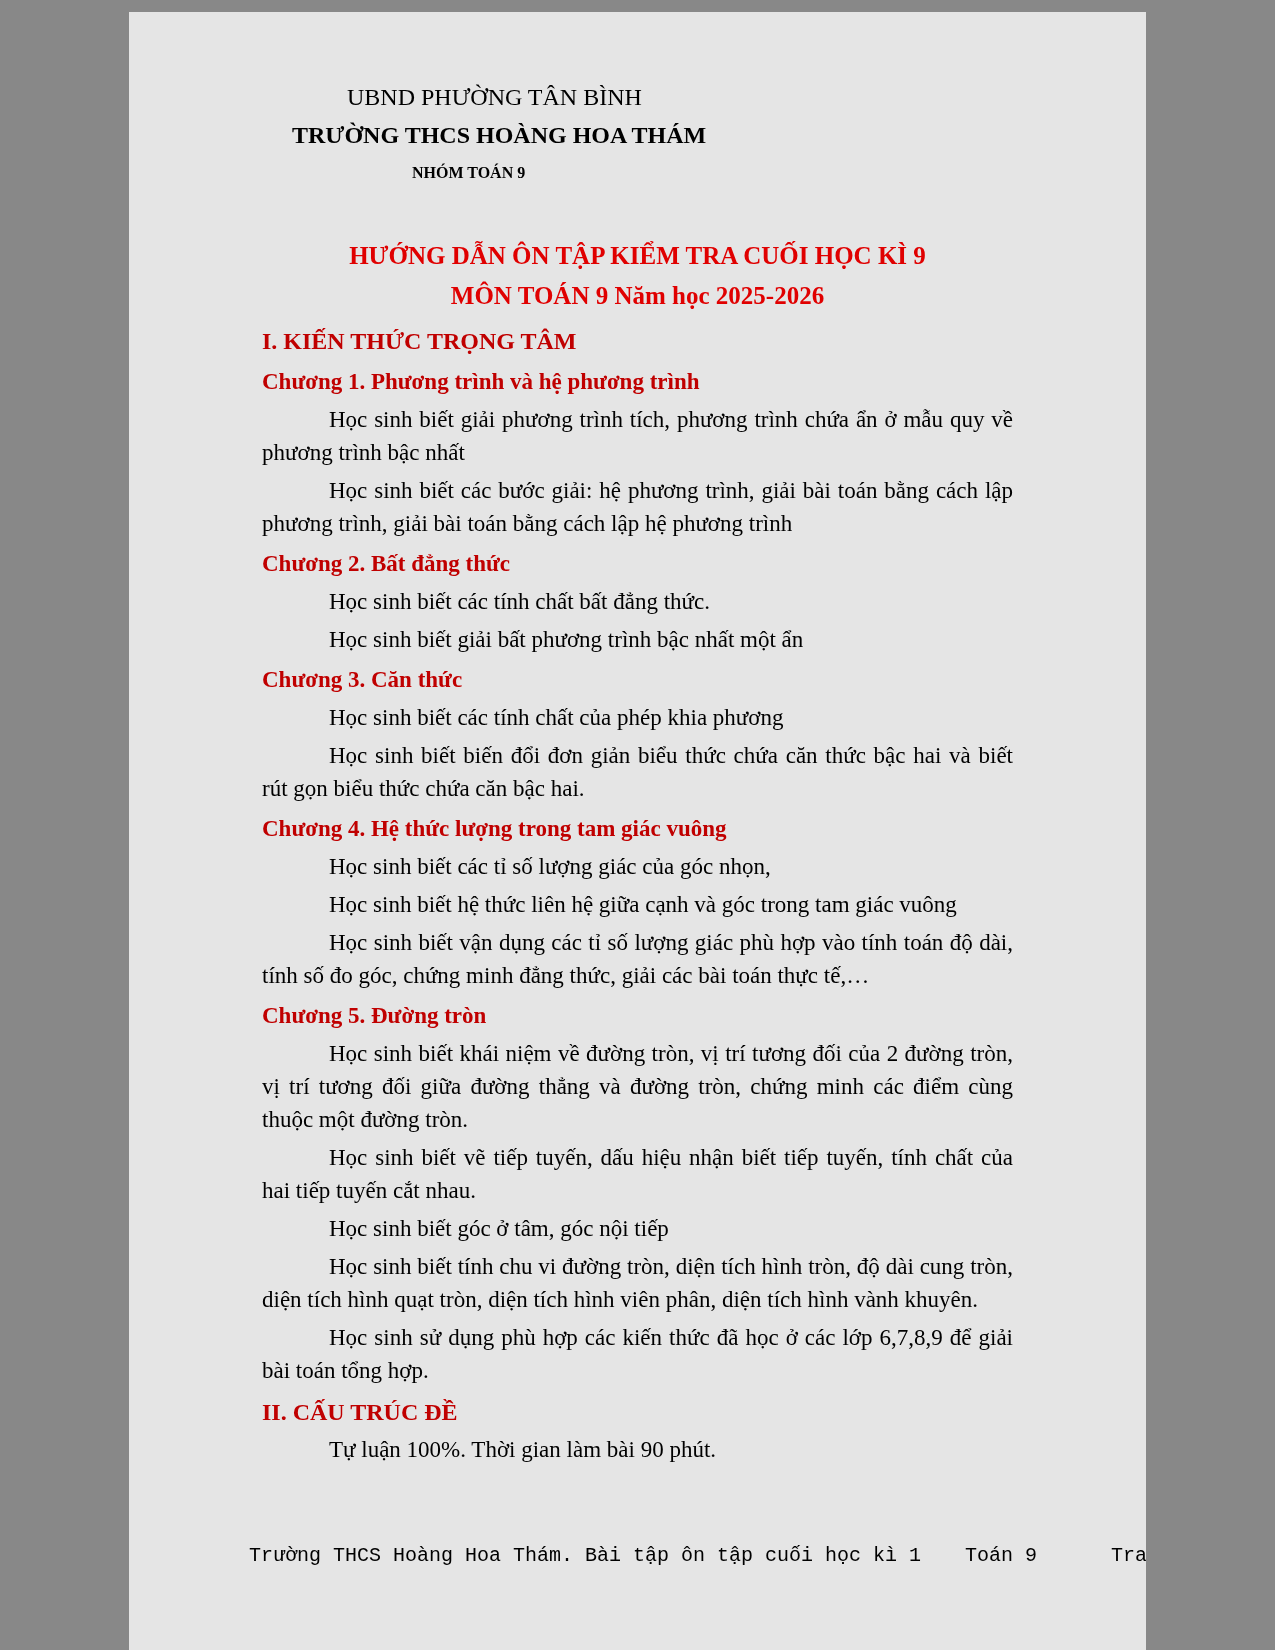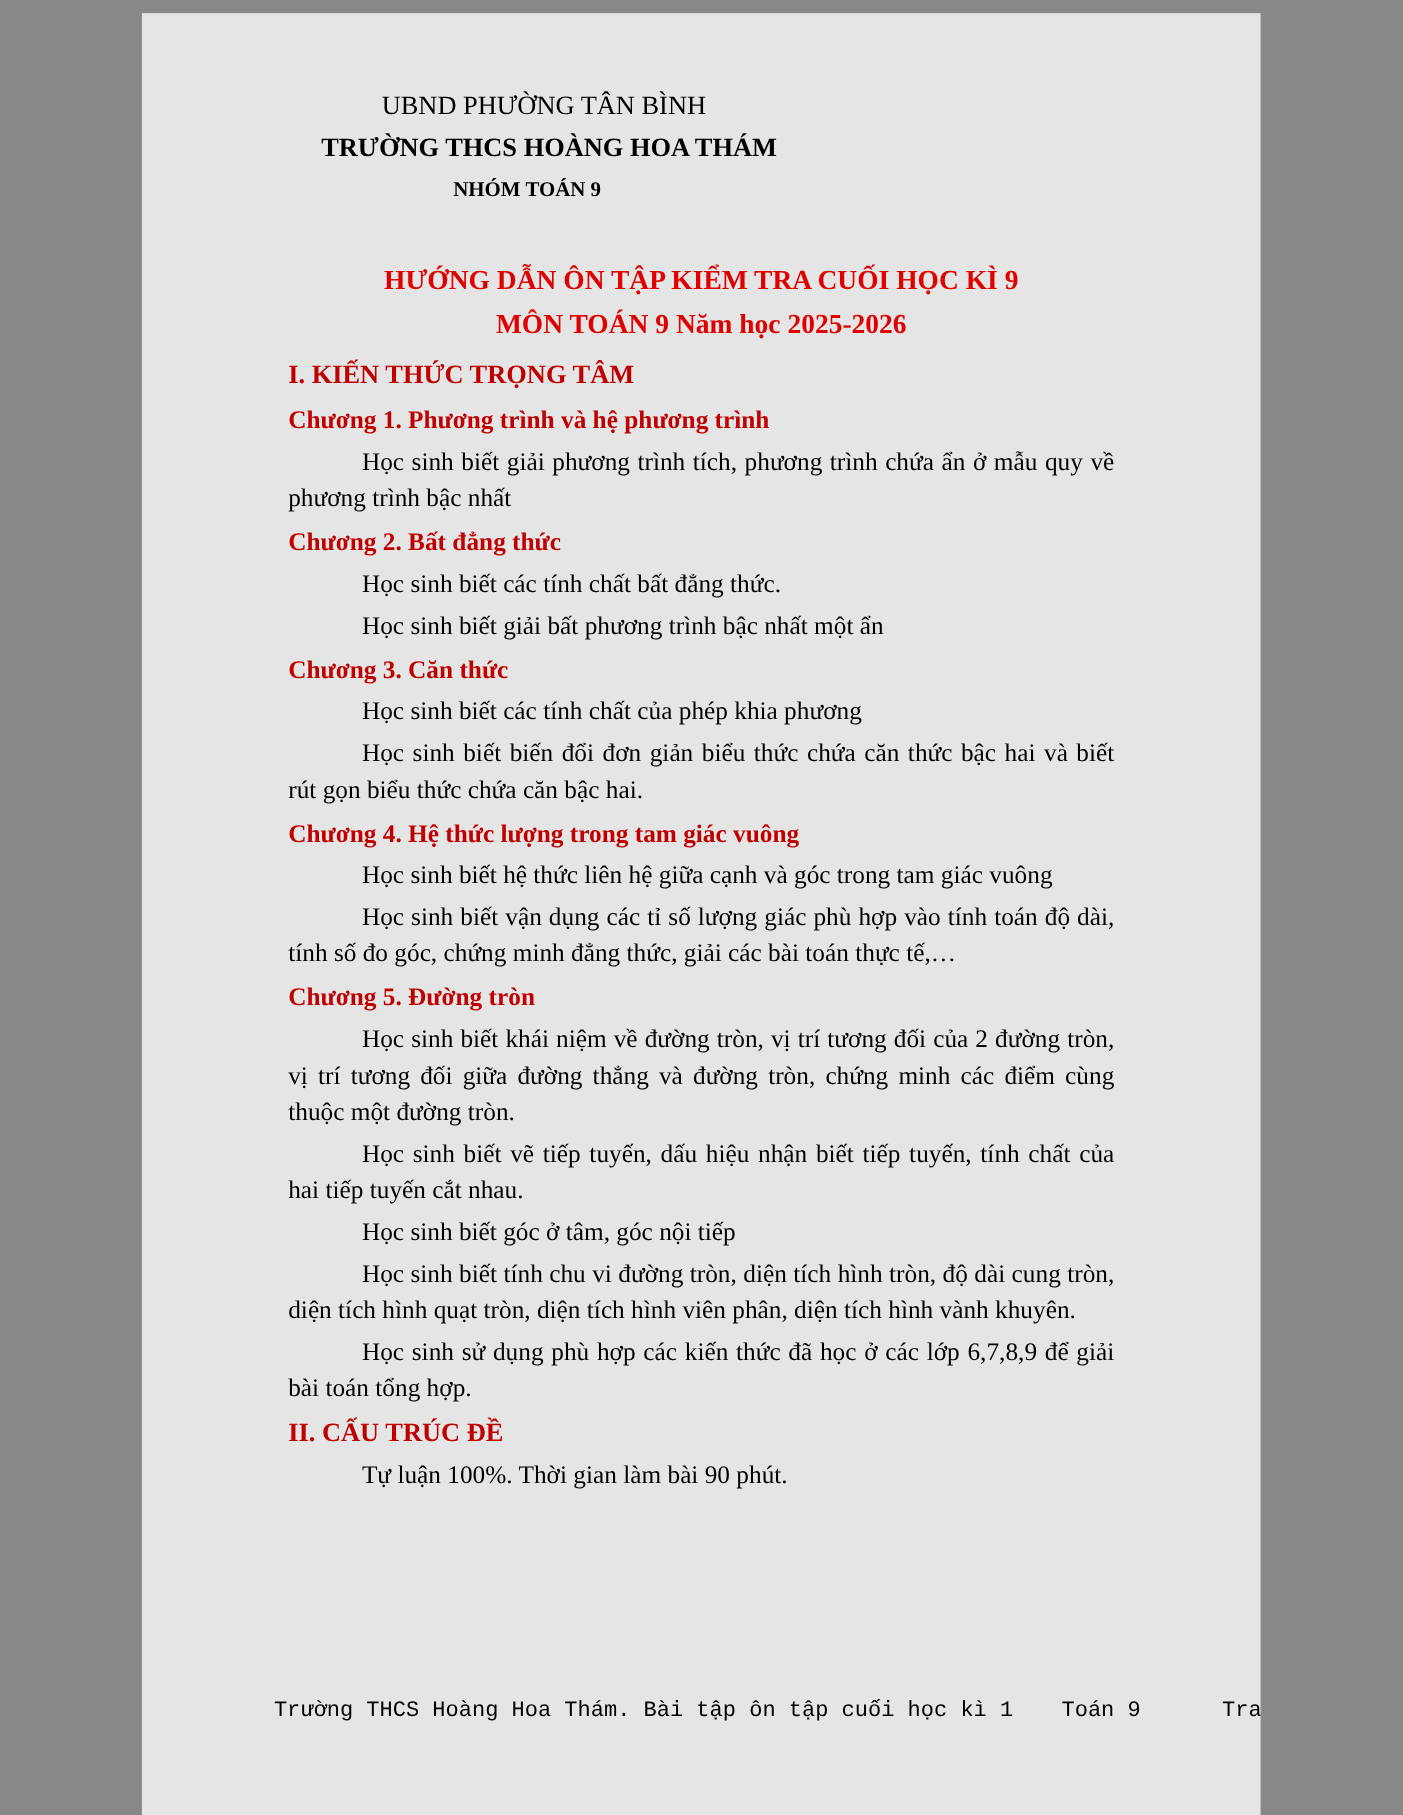--- a/index.html
+++ b/index.html
@@ -13,21 +13,21 @@
     font-size: 23px;
     color: #000;
     overflow: hidden;
   }
   .content { padding: 66px 133px 0 133px; }
 
   
   .letterhead { line-height: 38px; margin-bottom: 44px; }
   .lh-org    { margin-left: 85px;  font-weight: normal; font-size: 24px; }
   .lh-school { margin-left: 30px;  font-weight: bold;   font-size: 24px; }
-  .lh-group  { margin-left: 150px; font-weight: bold;   font-size: 19px; }
+  .lh-group  { margin-left: 150px; font-weight: bold;   font-size: 16px; }
 
   
   .doc-title { text-align: center; font-weight: bold; color: #e00000; font-size: 25px; line-height: 40px; }
   .section-heading { color: #c00000; font-weight: bold; font-size: 24px; margin: 8px 0 4px 0; line-height: 34px; }
   .chapter-heading { color: #c00000; font-weight: bold; font-size: 23px; margin: 7px 0 4px 0; line-height: 34px; }
 
   
   .para {
     text-align: justify;
     text-align-last: left;
@@ -65,27 +65,29 @@
       <div class="lh-school">TRƯỜNG THCS HOÀNG HOA THÁM</div>
       <div class="lh-group">NHÓM TOÁN 9</div>
     </div>
 
     <div class="doc-title">HƯỚNG DẪN ÔN TẬP KIỂM TRA CUỐI HỌC KÌ 9</div>
     <div class="doc-title">MÔN TOÁN 9 Năm học 2025-2026</div>
 
     <div class="section-heading">I. KIẾN THỨC TRỌNG TÂM</div>
     <div class="chapter-heading">Chương 1. Phương trình và hệ phương trình</div>
     <div class="para">Học sinh biết giải phương trình tích, phương trình chứa ẩn ở mẫu quy về phương trình bậc nhất</div>
+    <div class="para">Học sinh biết các bước giải: hệ phương trình, giải bài toán bằng cách lập phương trình, giải bài toán bằng cách lập hệ phương trình</div>
     <div class="chapter-heading">Chương 2. Bất đẳng thức</div>
     <div class="para">Học sinh biết các tính chất bất đẳng thức.</div>
     <div class="para">Học sinh biết giải bất phương trình bậc nhất một ẩn</div>
     <div class="chapter-heading">Chương 3. Căn thức</div>
     <div class="para">Học sinh biết các tính chất của phép khia phương</div>
     <div class="para">Học sinh biết biến đổi đơn giản biểu thức chứa căn thức bậc hai và biết rút gọn biểu thức chứa căn bậc hai.</div>
     <div class="chapter-heading">Chương 4. Hệ thức lượng trong tam giác vuông</div>
+    <div class="para">Học sinh biết các tỉ số lượng giác của góc nhọn,</div>
     <div class="para">Học sinh biết hệ thức liên hệ giữa cạnh và góc trong tam giác vuông</div>
     <div class="para">Học sinh biết vận dụng các tỉ số lượng giác phù hợp vào tính toán độ dài, tính số đo góc, chứng minh đẳng thức, giải các bài toán thực tế,…</div>
     <div class="chapter-heading">Chương 5. Đường tròn</div>
     <div class="para">Học sinh biết khái niệm về đường tròn, vị trí tương đối của 2 đường tròn, vị trí tương đối giữa đường thẳng và đường tròn, chứng minh các điểm cùng thuộc một đường tròn.</div>
     <div class="para">Học sinh biết vẽ tiếp tuyến, dấu hiệu nhận biết tiếp tuyến, tính chất của hai tiếp tuyến cắt nhau.</div>
     <div class="para">Học sinh biết góc ở tâm, góc nội tiếp</div>
     <div class="para">Học sinh biết tính chu vi đường tròn, diện tích hình tròn, độ dài cung tròn, diện tích hình quạt tròn, diện tích hình viên phân, diện tích hình vành khuyên.</div>
     <div class="para">Học sinh sử dụng phù hợp các kiến thức đã học ở các lớp 6,7,8,9 để giải bài toán tổng hợp.</div>
     <div class="section-heading">II. CẤU TRÚC ĐỀ</div>
     <div class="para">Tự luận 100%. Thời gian làm bài 90 phút.</div>

